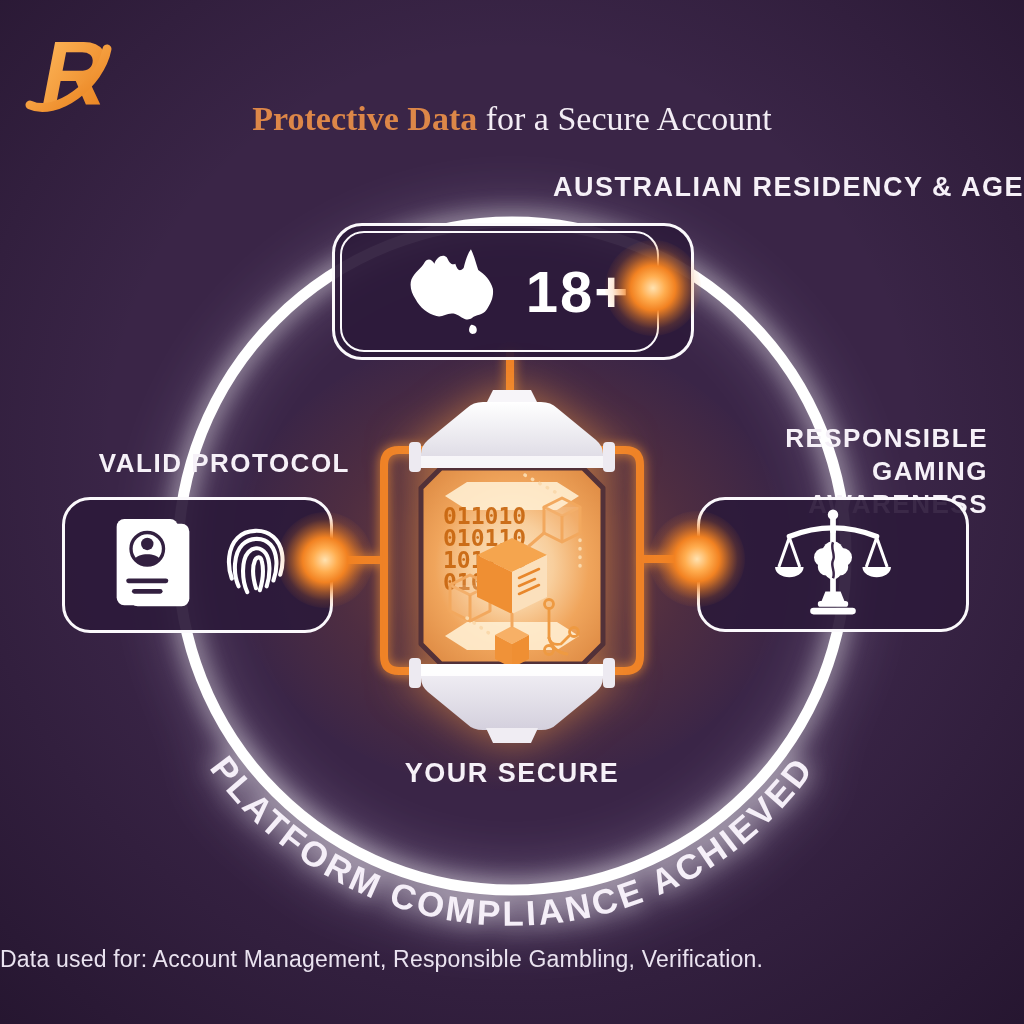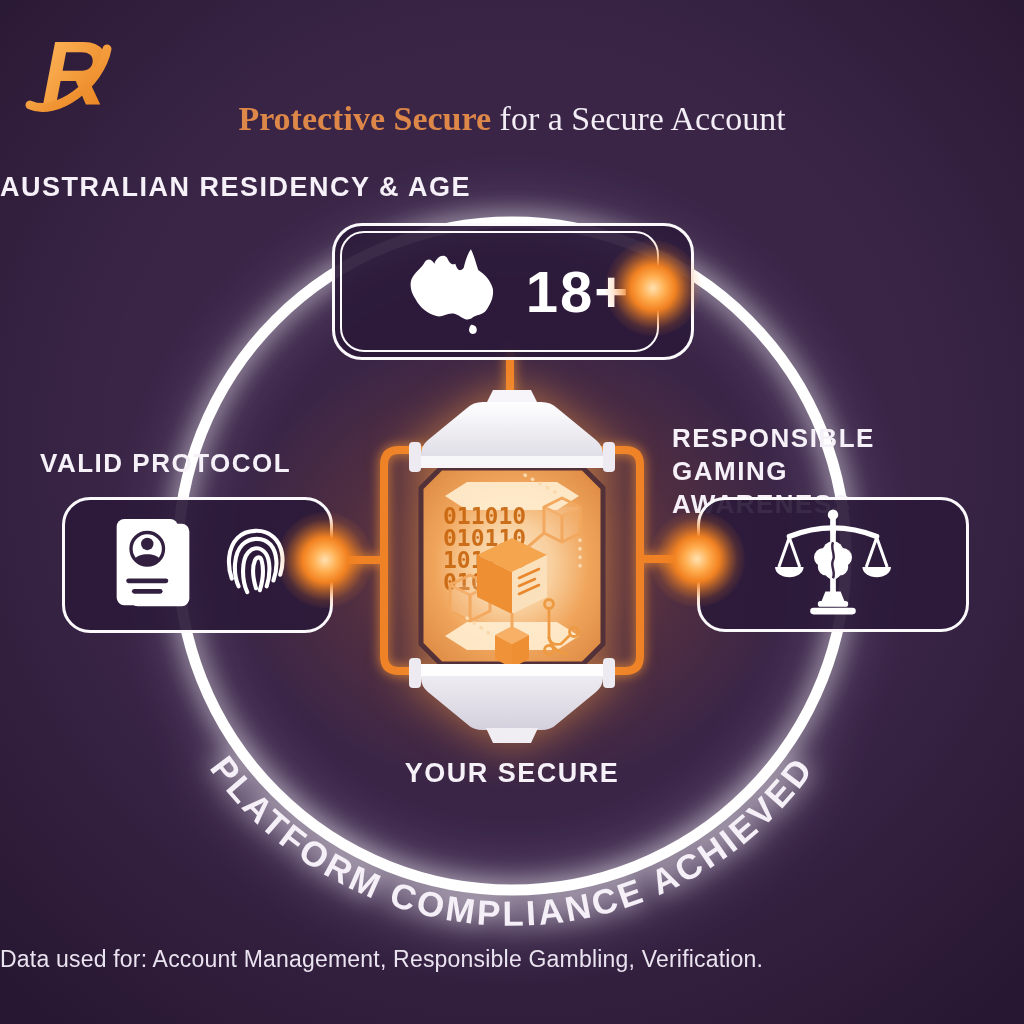--- a/index.html
+++ b/index.html
@@ -18,21 +18,21 @@
   
   .logo{left:20px;top:24px;width:100px;height:102px;}
   .title{left:0;top:40px;width:100%;text-align:center;
     font-family:"Liberation Serif",serif;font-weight:bold;font-size:56px;
     color:#F8F3FA;letter-spacing:1px;}
   .subtitle{left:0;top:100px;width:100%;text-align:center;
     font-family:"Liberation Serif",serif;font-size:34px;color:#F3EDF5;}
   .subtitle .hl{color:#DD8748;font-weight:bold;}
 
   
-  .lbl{color:#F6F1F8;font-weight:bold;letter-spacing:1.5px;font-size:26px;text-align:left;}
+  .lbl{color:#F6F1F8;font-weight:bold;letter-spacing:1.5px;font-size:26px;text-align:right;}
   .lbl-top{left:0;top:172px;width:100%;font-size:27px;}
   .lbl-left{left:40px;top:448px;width:310px;}
   .lbl-right{left:672px;top:422px;width:316px;line-height:33px;}
 
   
   .card{position:absolute;border:3px solid #FBF9FC;border-radius:28px;
     background:rgba(44,26,58,0.93);
     display:flex;align-items:center;justify-content:center;}
   .card-top{left:332px;top:223px;width:356px;height:131px;border-radius:30px;gap:24px;}
   .card-top .inner-line{position:absolute;left:5px;top:5px;bottom:5px;width:315px;
@@ -91,21 +91,21 @@
     <defs>
       <linearGradient id="logoGrad" x1="0" y1="0" x2="1" y2="1">
         <stop offset="0" stop-color="#FFBB60"></stop>
           <stop offset="1" stop-color="#E87E1A"></stop>
       </linearGradient>
     </defs>
     <text x="54" y="80" text-anchor="middle" font-size="90" font-weight="bold" font-style="italic" font-family="Liberation Sans, sans-serif" fill="url(#logoGrad)">R</text>
     <path d="M10 80 C 36 92, 80 60, 87 24" stroke="url(#logoGrad)" stroke-width="9" fill="none" stroke-linecap="round"></path>
   </svg>
   <div class="abs subtitle">
-    <span class="hl">Protective Secure</span><span> for a Secure Account</span>
+    <span class="hl">Protective Data</span><span> for a Secure Account</span>
   </div>
 
   <div class="abs lbl lbl-top">AUSTRALIAN RESIDENCY &amp; AGE</div>
   <div class="card card-top">
     <div class="inner-line"></div>
     <svg width="106" height="94" viewBox="0 0 100 90">
       <path fill="#FFFFFF" d="M14,33 C17,26 24,22 27,16 C30,12 34,14 36,18 C38,12 44,8 48,12
         C50,16 52,20 56,18 C58,24 60,26 64,22 C66,14 68,8 71,4 C74,10 76,18 78,24
         C84,28 90,34 92,42 C93,50 90,56 86,62 C82,68 76,66 72,70 C66,74 62,68 56,66
         C48,64 44,70 38,68 C30,66 22,60 18,52 C14,46 12,39 14,33 Z"></path>

